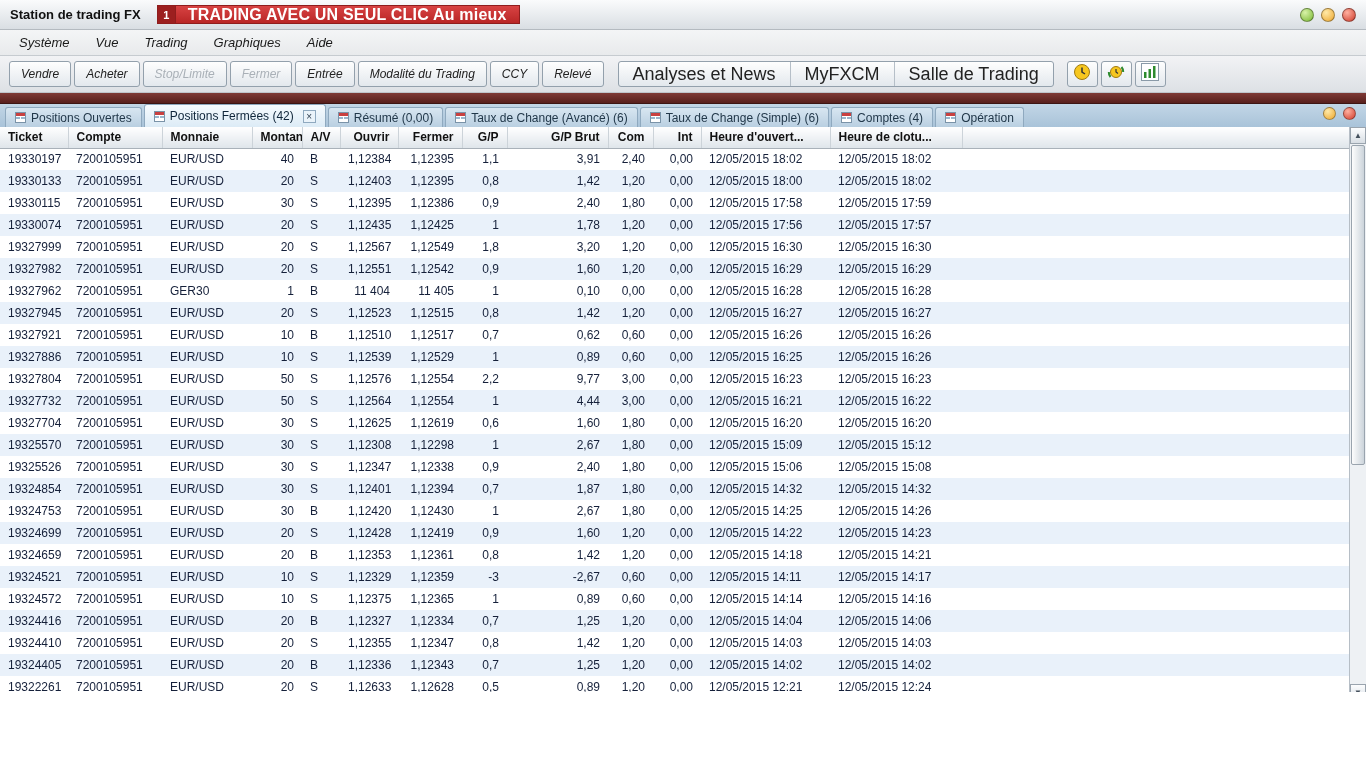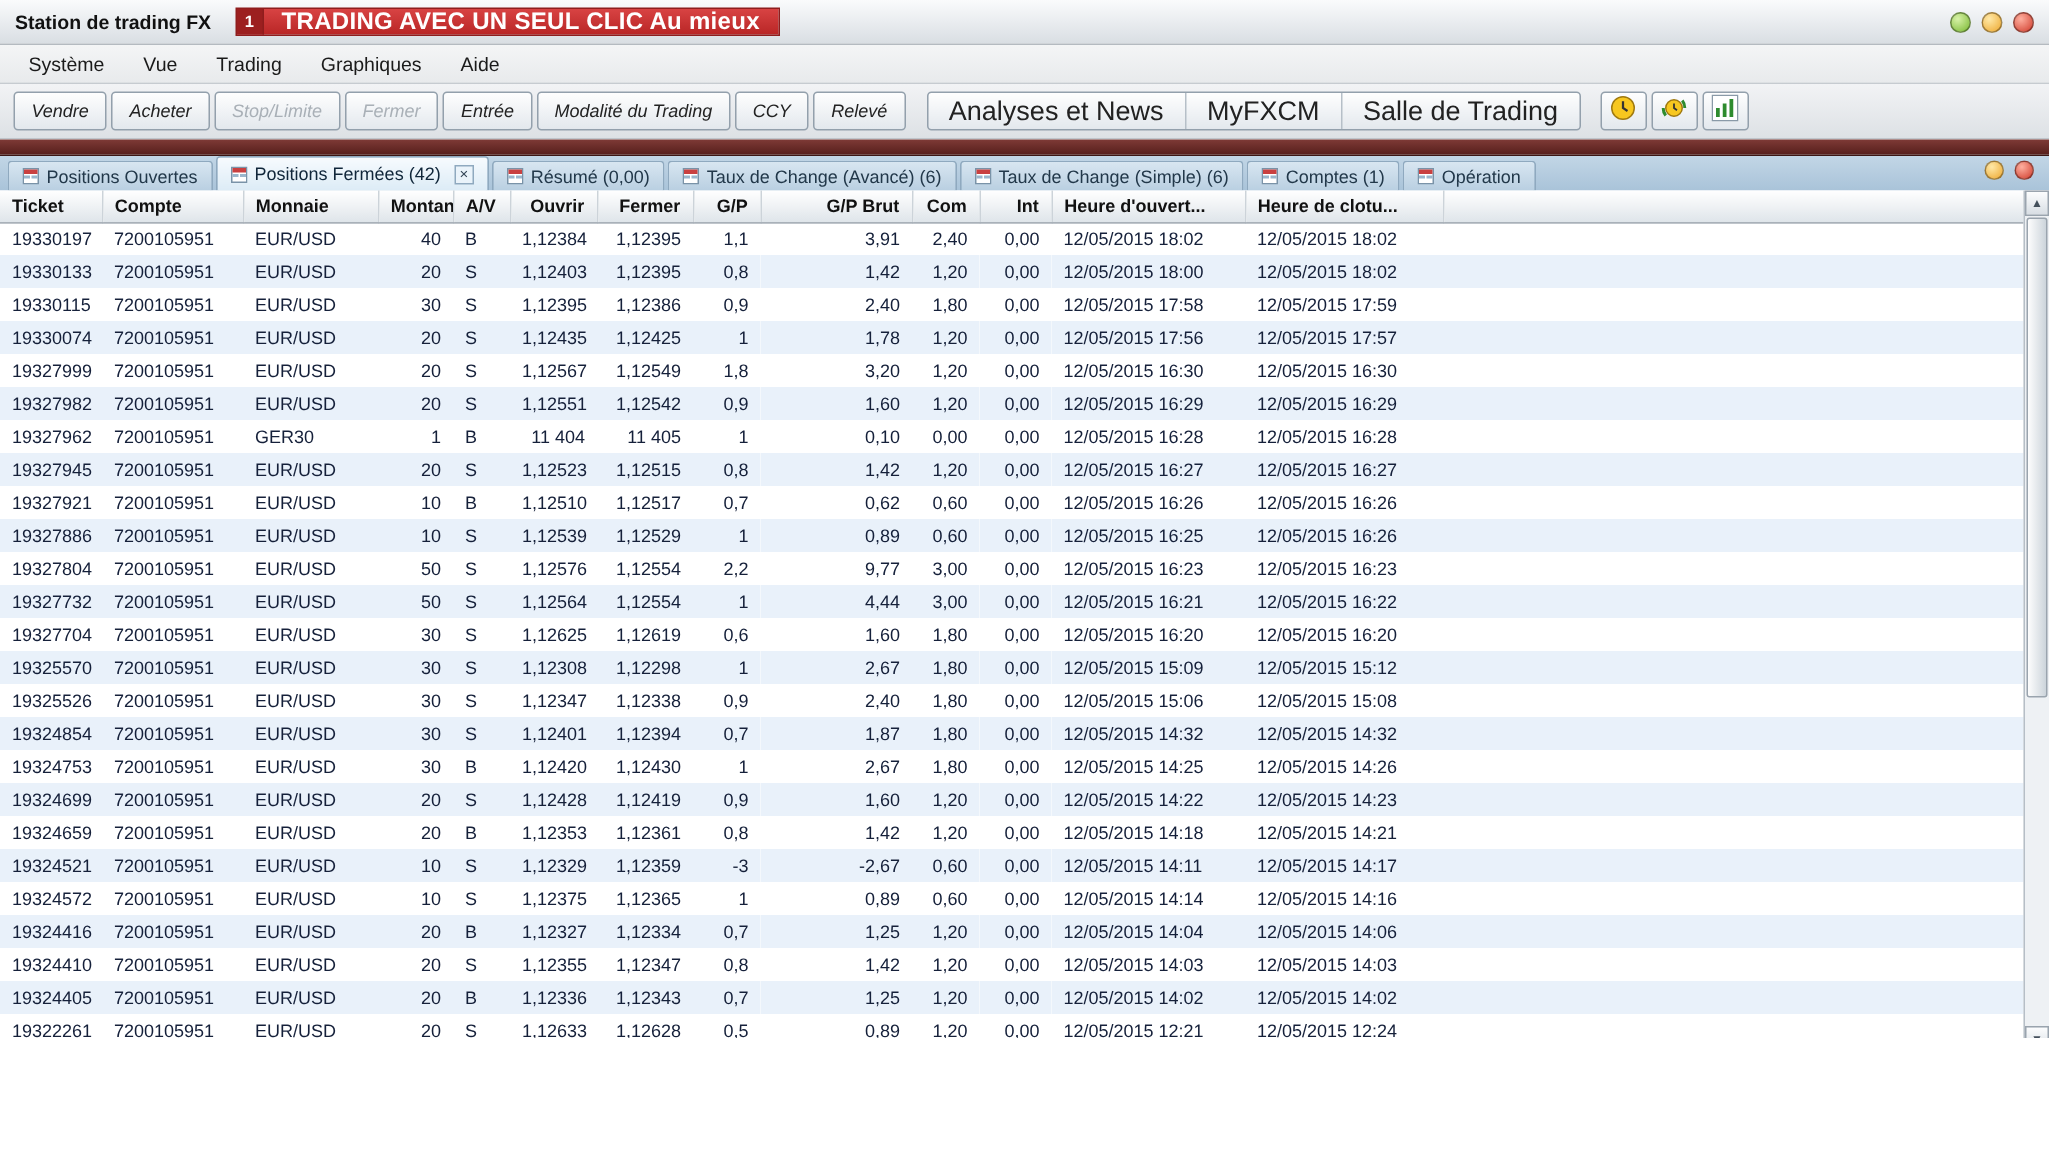--- a/index.html
+++ b/index.html
@@ -14,21 +14,21 @@
   .banner-icon{width:18px;background:#9c1f1f;display:flex;align-items:center;justify-content:center;font-size:11px;font-weight:bold;border-right:1px solid #8f1d1d;}
   .banner-text{display:flex;align-items:center;padding:0 12px;font-size:16px;font-weight:bold;letter-spacing:.2px;white-space:nowrap;}
   .win-controls{margin-left:auto;display:flex;gap:7px;}
   .wc{width:14px;height:14px;border-radius:50%;border:1px solid rgba(0,0,0,.35);cursor:pointer;}
   .wc.green{background:radial-gradient(circle at 35% 30%,#d8f2a8,#79b832);}
   .wc.amber{background:radial-gradient(circle at 35% 30%,#ffe9a8,#eda72e);}
   .wc.red{background:radial-gradient(circle at 35% 30%,#ffb0a0,#cf3b2b);}
 
   
   .menubar{height:26px;background:linear-gradient(#f4f5f6,#e8eaec);border-bottom:1px solid #c6cbd0;display:flex;align-items:center;padding-left:6px;}
-  .menu-item{font-size:13px;color:#1a1a1a;padding:4px 13px;cursor:default;}
+  .menu-item{font-size:13px;color:#1a1a1a;padding:4px 13px;cursor:default;font-style:italic;}
 
   
   .toolbar{height:37px;background:linear-gradient(#f2f3f5,#dde1e5);border-bottom:1px solid #bfc5cb;display:flex;align-items:center;padding:0 9px;}
   .tb-btn{height:26px;padding:0 11px;font-size:12px;color:#222;background:linear-gradient(#fefefe,#e3e8ed);border:1px solid #93a0ac;border-radius:3px;display:flex;align-items:center;margin-right:3px;cursor:pointer;white-space:nowrap;}
   .tb-btn.disabled{color:#a9b0b7;cursor:default;}
   .tb-links{display:flex;height:26px;border:1px solid #93a0ac;border-radius:3px;background:linear-gradient(#fefefe,#e3e8ed);margin-left:11px;overflow:hidden;}
   .tb-link{padding:0 14px;font-size:18px;display:flex;align-items:center;border-right:1px solid #b6bfc8;cursor:pointer;color:#222;white-space:nowrap;}
   .tb-link:last-child{border-right:none;}
   .tb-icons{display:flex;gap:3px;margin-left:13px;}
   .tb-icon-btn{width:31px;height:26px;border:1px solid #93a0ac;border-radius:3px;background:linear-gradient(#fefefe,#e3e8ed);display:flex;align-items:center;justify-content:center;cursor:pointer;}
@@ -211,21 +211,21 @@
         </div>
         <div class="tab">
           <span class="tab-icon">
             <svg width="11" height="11">
               <rect x="0.5" y="0.5" width="10" height="10" fill="#fff" stroke="#7a93a8"></rect>
               <rect x="1" y="1" width="9" height="3" fill="#c94040"></rect>
               <rect x="1" y="5" width="4" height="2" fill="#9ab6cc"></rect>
               <rect x="6" y="5" width="4" height="2" fill="#9ab6cc"></rect>
             </svg>
           </span>
-          <span>Comptes (1)</span>
+          <span>Comptes (4)</span>
         </div>
         <div class="tab">
           <span class="tab-icon">
             <svg width="11" height="11">
               <rect x="0.5" y="0.5" width="10" height="10" fill="#fff" stroke="#7a93a8"></rect>
               <rect x="1" y="1" width="9" height="3" fill="#c94040"></rect>
               <rect x="1" y="5" width="4" height="2" fill="#9ab6cc"></rect>
               <rect x="6" y="5" width="4" height="2" fill="#9ab6cc"></rect>
             </svg>
           </span>

